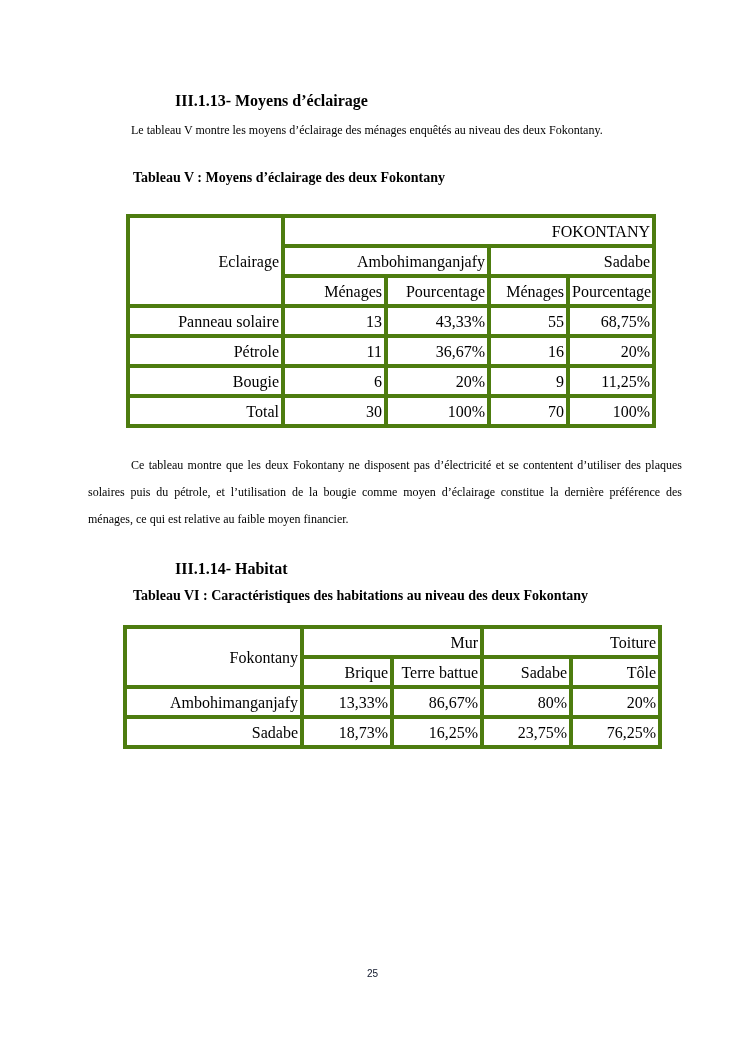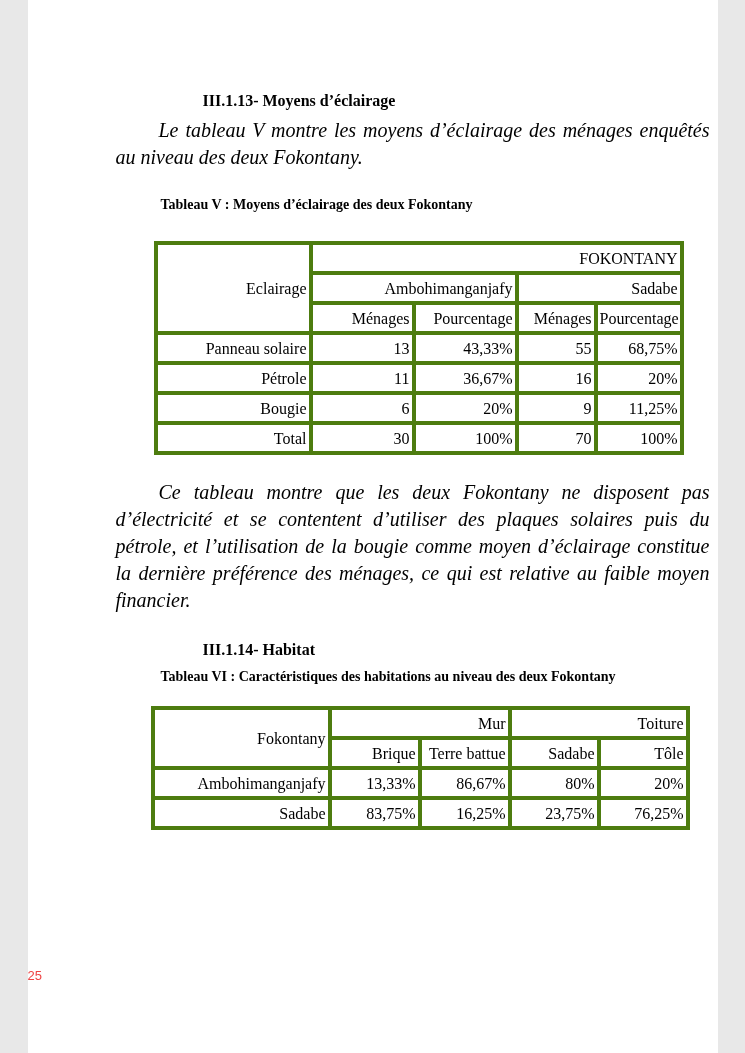--- a/index.html
+++ b/index.html
@@ -2,21 +2,21 @@
 <html><head>
 <meta charset="utf-8">
 <style>
   html, body {
     margin: 0;
     padding: 0;
     background: #e8e8e8;
   }
   .page {
     position: relative;
-    width: 690px;
+    width: 745px;
     height: 1053px;
     margin: 0 auto;
     background: #ffffff;
     color: #000000;
     font-family: "Liberation Serif", "DejaVu Serif", serif;
     overflow: hidden;
   }
   .content {
     position: absolute;
     left: 88px;
@@ -26,25 +26,24 @@
   .heading {
     margin: 0 0 0 87px;
     font-size: 16px;
     font-weight: bold;
     line-height: 21px;
   }
   .heading-1 { margin-top: 90px; }
   .heading-2 { margin-top: 25px; }
   .body-para {
     margin: 6px 16px 0 0;
-    font-size: 20px;
+    font-size: 12px;
     line-height: 27px;
     text-align: justify;
     text-indent: 43px;
-    font-style: italic;
   }
   .analysis-1 { margin-top: 24px; }
   .analysis-2 { margin-top: 25px; }
   .caption {
     margin: 25px 0 0 45px;
     font-size: 14px;
     font-weight: bold;
     line-height: 18px;
   }
   .caption-2 { margin-top: 8px; }
@@ -68,24 +67,24 @@
     padding: 3px 2px;
     line-height: 19px;
     height: 20px;
     overflow: hidden;
   }
   .page-number {
     position: absolute;
     left: 0;
     right: 0;
     top: 968px;
-    text-align: left;
+    text-align: center;
     font-family: "Liberation Sans", "DejaVu Sans", sans-serif;
-    font-size: 13px;
-    color: #ef4444;
+    font-size: 10px;
+    color: #0f172a;
   }
 </style>
 </head>
 <body>
 
 <div class="page">
   <div class="content">
 
     <div class="heading heading-1">III.1.13- Moyens d’éclairage</div>
     <p class="body-para">Le tableau V montre les moyens d’éclairage des ménages enquêtés au niveau des deux Fokontany.</p>
@@ -174,21 +173,21 @@
         </tr>
         <tr>
           <td>Ambohimanganjafy</td>
           <td>13,33%</td>
           <td>86,67%</td>
           <td>80%</td>
           <td>20%</td>
         </tr>
         <tr>
           <td>Sadabe</td>
-          <td>83,75%</td>
+          <td>18,73%</td>
           <td>16,25%</td>
           <td>23,75%</td>
           <td>76,25%</td>
         </tr>
       </tbody>
     </table>
 
 
   </div>
 

